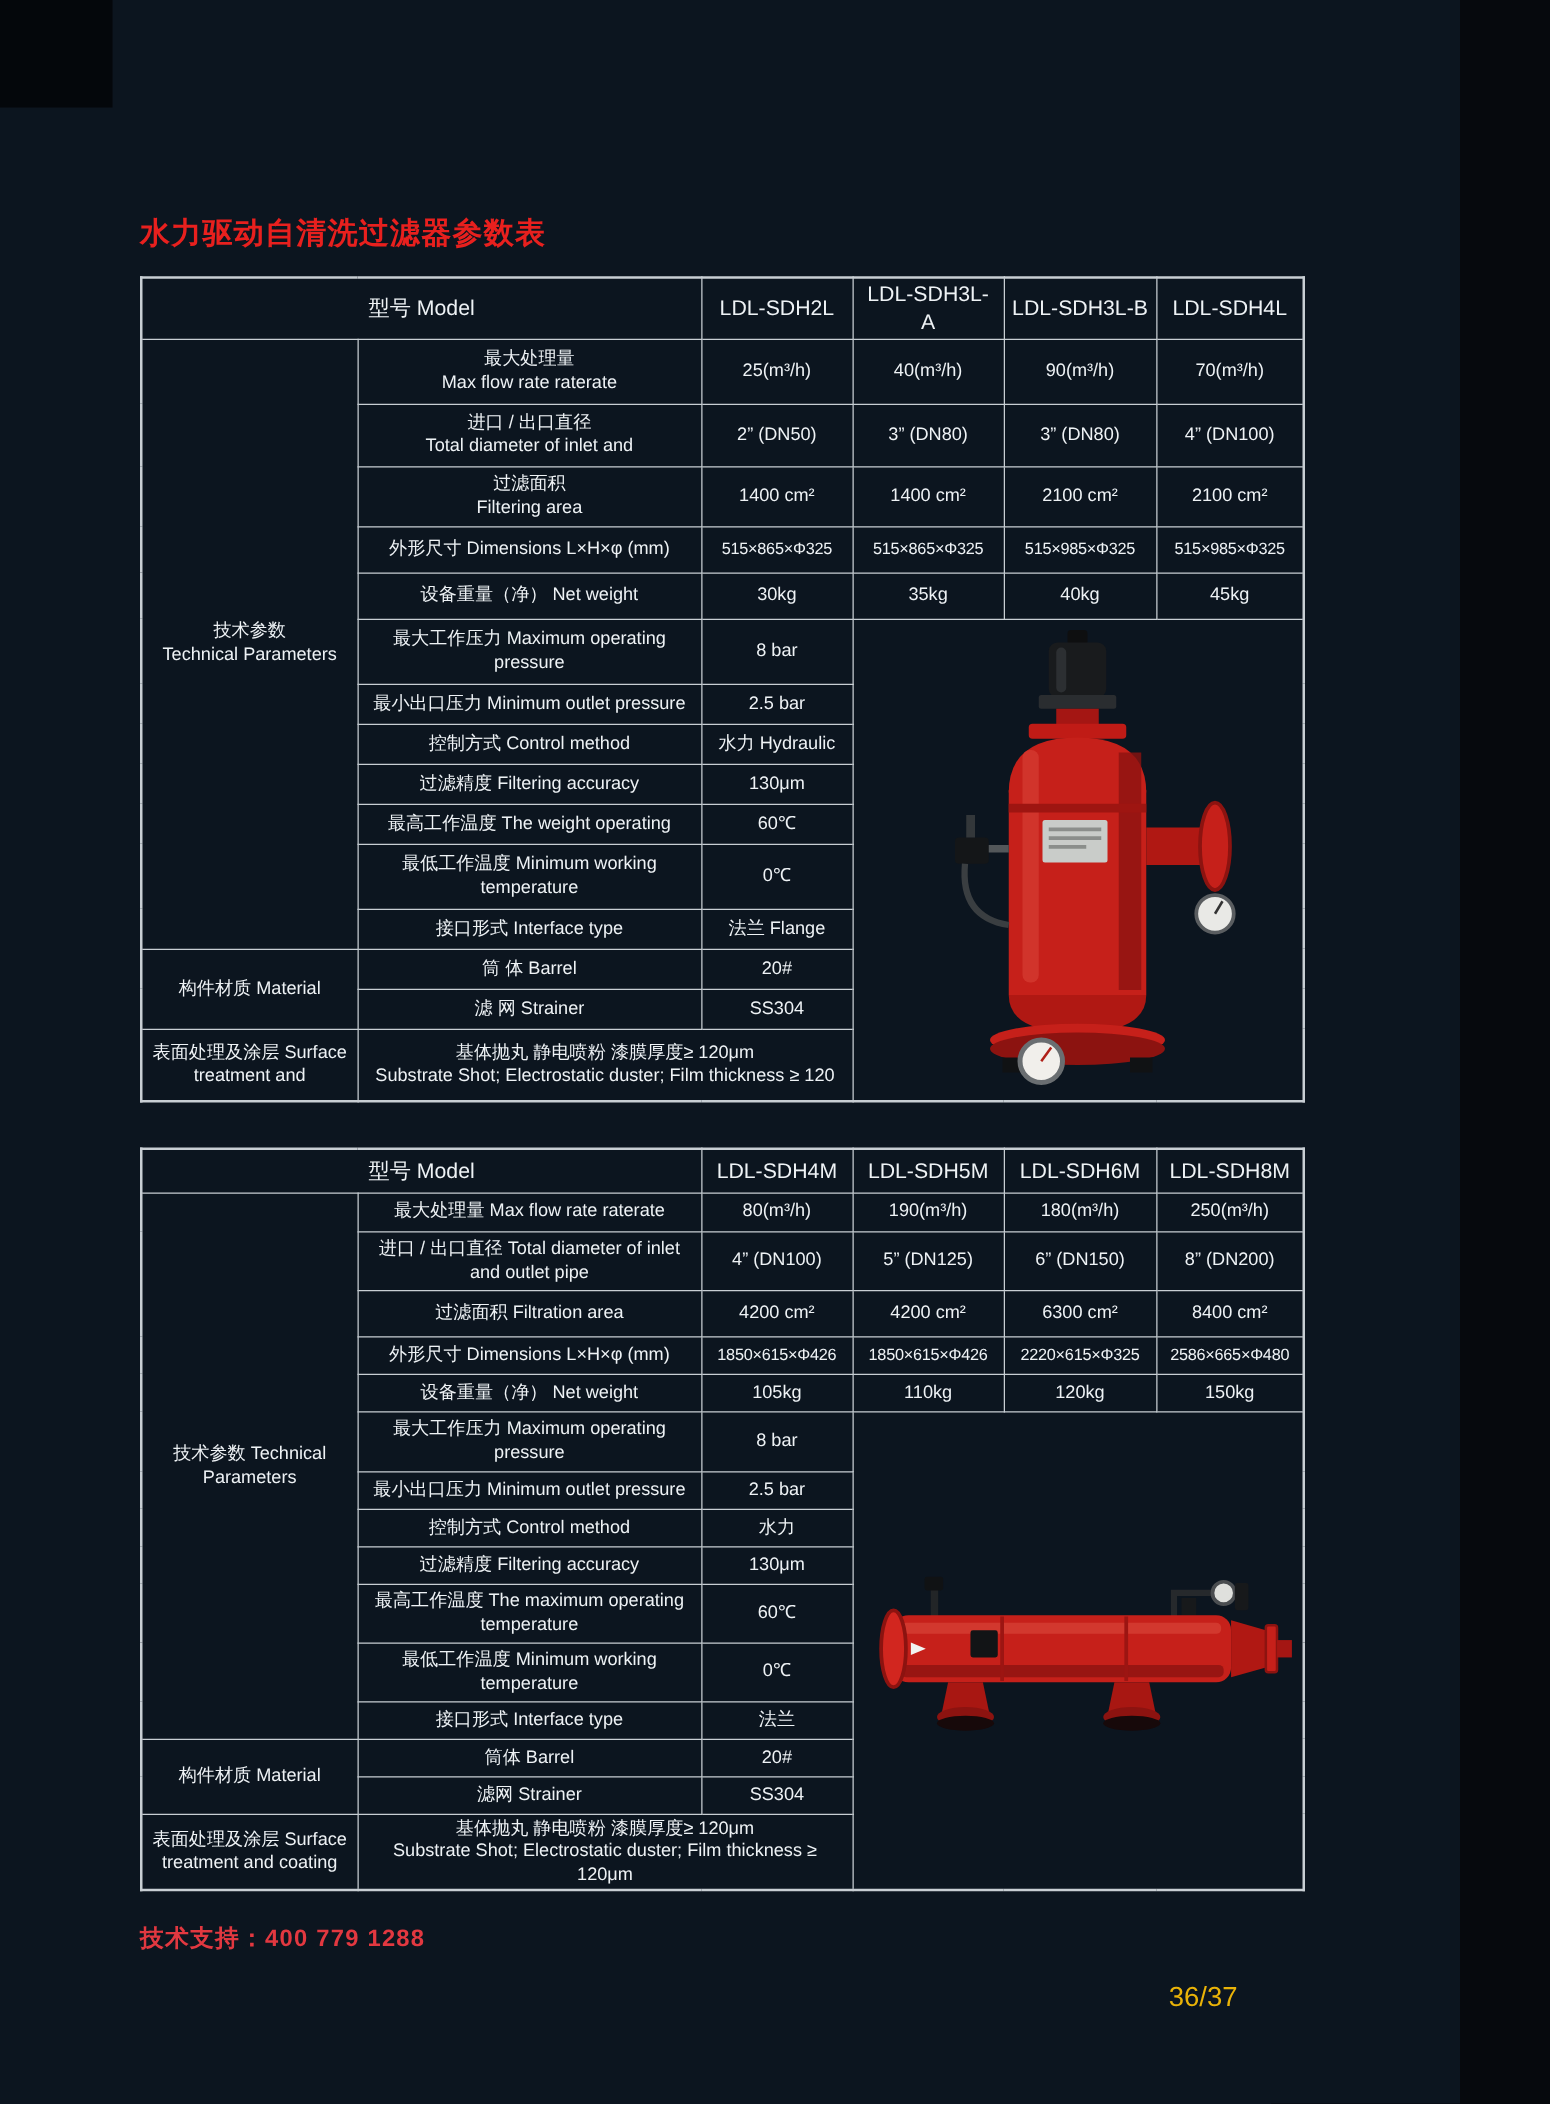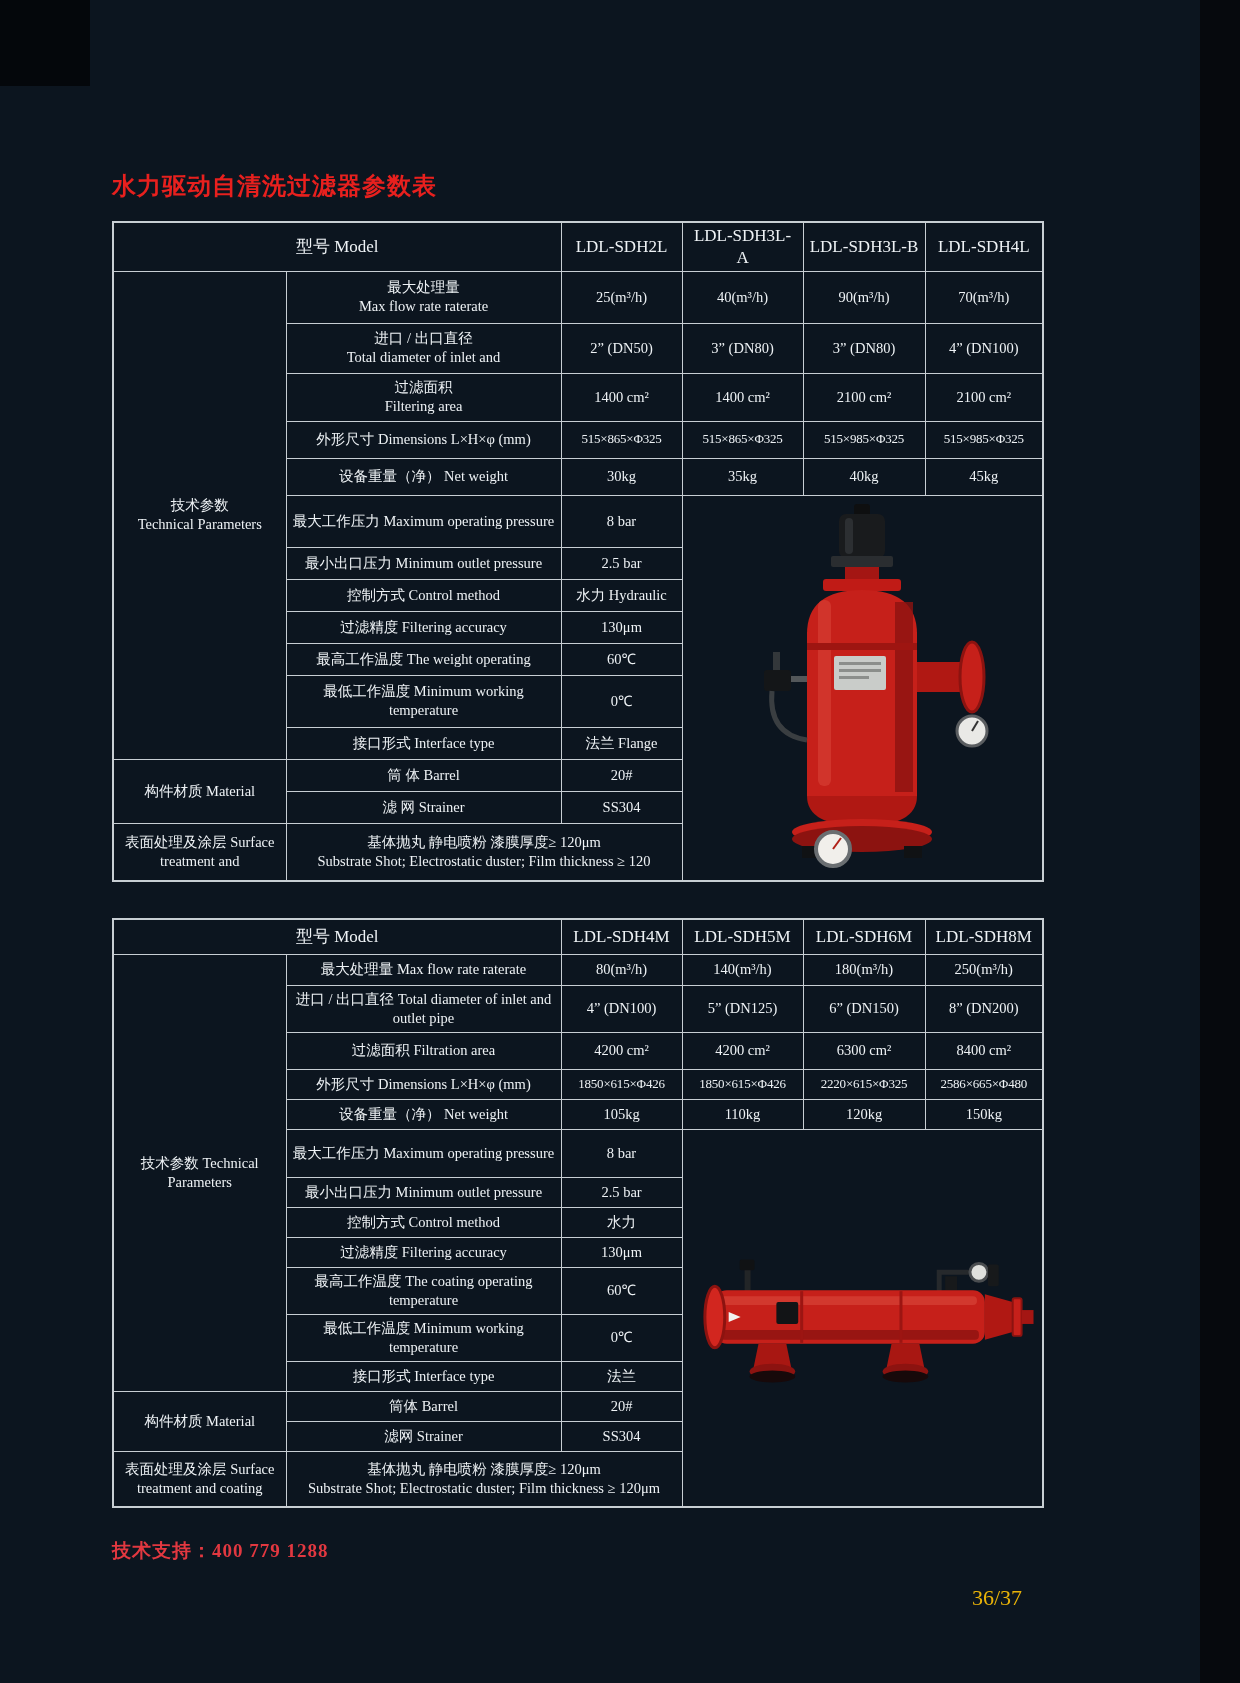--- a/index.html
+++ b/index.html
@@ -1,21 +1,20 @@
 <!DOCTYPE html>
 <html><head>
 <meta charset="utf-8">
 <style>
   html,body{margin:0;padding:0;background:#06090d;}
   .page{
     position:relative;width:1168px;height:1683px;overflow:hidden;
     background:#0c151f;
-    font-family:Liberation Serif, serif;
+    font-family:Liberation Sans, sans-serif;
     color:#eef2f5;
-    padding-left:32px;
   }
   .corner-dark{position:absolute;left:0;top:0;width:90px;height:86px;background:#04070b;}
   .page-title{
     position:absolute;left:112px;top:170px;
     font-size:24px;font-weight:bold;color:#e8201e;letter-spacing:1px;
   }
   .tbl-wrap1{position:absolute;left:112px;top:221px;}
   .tbl-wrap2{position:absolute;left:112px;top:918px;}
   table.spec{
     border-collapse:collapse;table-layout:fixed;width:930px;
@@ -216,21 +215,21 @@
           <td colspan="2" class="model">型号 Model</td>
           <td class="model">LDL-SDH4M</td>
           <td class="model">LDL-SDH5M</td>
           <td class="model">LDL-SDH6M</td>
           <td class="model">LDL-SDH8M</td>
         </tr>
         <tr style="height:31px">
           <td rowspan="12">技术参数 Technical Parameters</td>
           <td>最大处理量 Max flow rate raterate</td>
           <td>80(m³/h)</td>
-          <td>140(m³/h)</td>
+          <td>190(m³/h)</td>
           <td>180(m³/h)</td>
           <td>250(m³/h)</td>
         </tr>
         <tr style="height:47px">
           <td>进口 / 出口直径 Total diameter of inlet and outlet pipe</td>
           <td>4” (DN100)</td>
           <td>5” (DN125)</td>
           <td>6” (DN150)</td>
           <td>8” (DN200)</td>
         </tr>
@@ -295,21 +294,21 @@
         </tr>
         <tr style="height:30px">
           <td>控制方式 Control method</td>
           <td>水力</td>
         </tr>
         <tr style="height:30px">
           <td>过滤精度 Filtering accuracy</td>
           <td>130μm</td>
         </tr>
         <tr style="height:47px">
-          <td>最高工作温度 The coating operating temperature</td>
+          <td>最高工作温度 The maximum operating temperature</td>
           <td>60℃</td>
         </tr>
         <tr style="height:47px">
           <td>最低工作温度 Minimum working temperature</td>
           <td>0℃</td>
         </tr>
         <tr style="height:30px">
           <td>接口形式 Interface type</td>
           <td>法兰</td>
         </tr>

